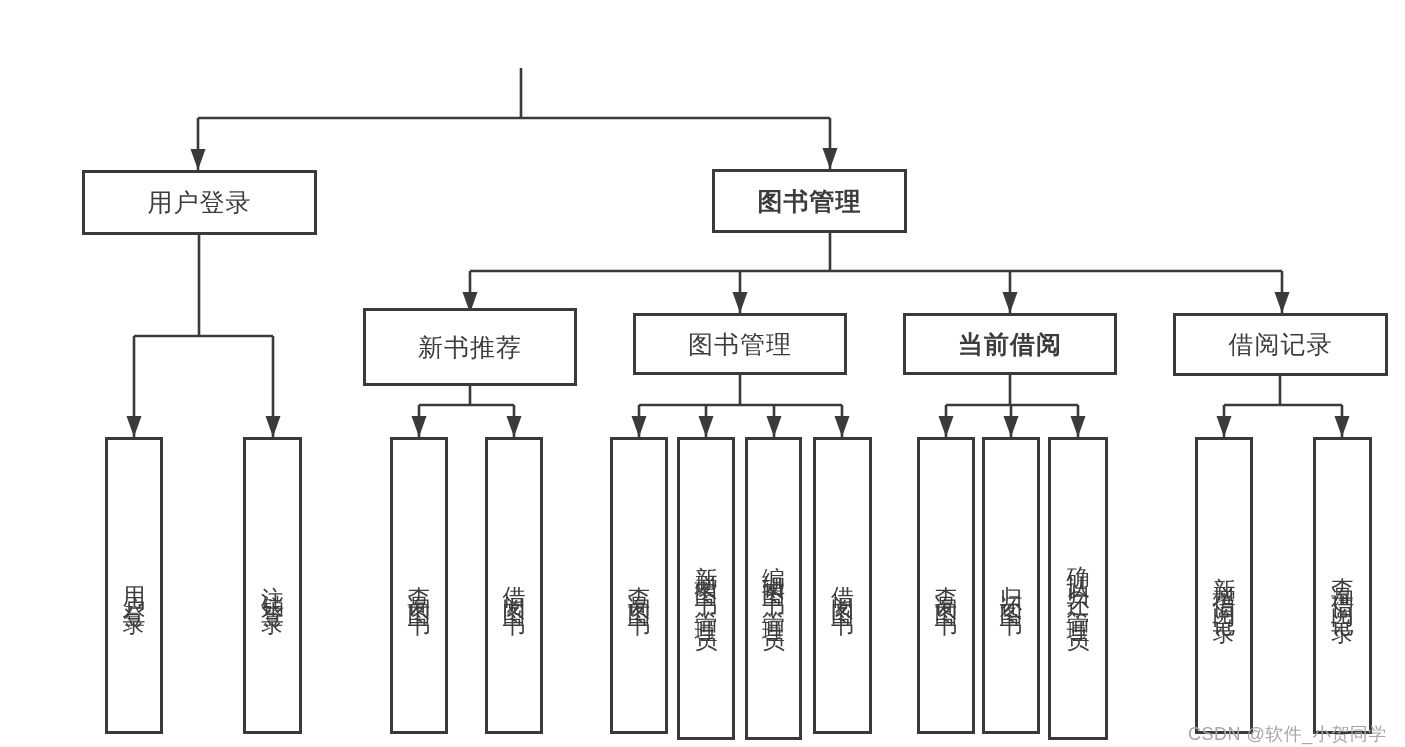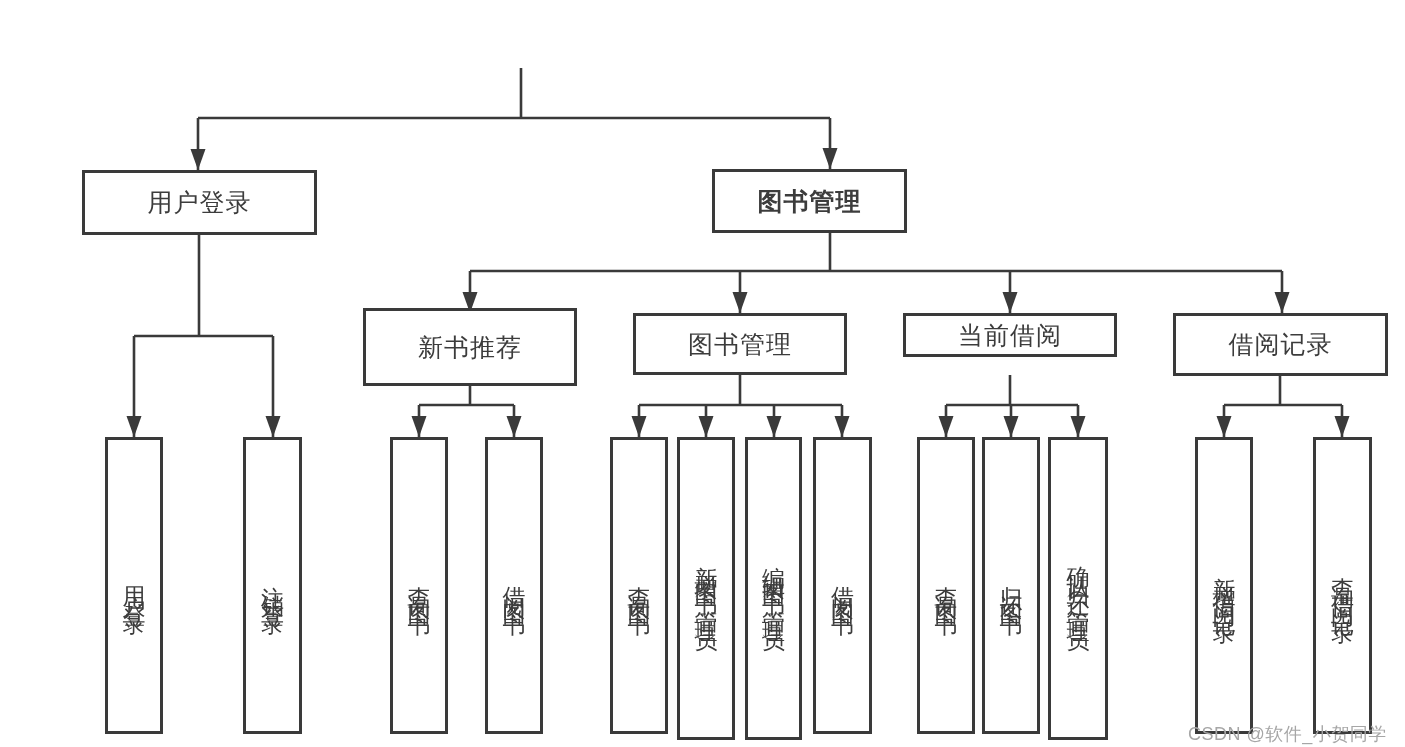--- a/index.html
+++ b/index.html
@@ -103,21 +103,21 @@
   <div class="node hbox" style="left:712px;top:169px;width:195px;height:64px;font-weight:bold;">
     <span>图书管理</span>
   </div>
 
   <div class="node hbox" style="left:363px;top:308px;width:214px;height:78px;">
     <span>新书推荐</span>
   </div>
   <div class="node hbox" style="left:633px;top:313px;width:214px;height:62px;">
     <span>图书管理</span>
   </div>
-  <div class="node hbox" style="left:903px;top:313px;width:214px;height:44px;">
+  <div class="node hbox" style="left:903px;top:313px;width:214px;height:62px;font-weight:bold;">
     <span>当前借阅</span>
   </div>
   <div class="node hbox" style="left:1173px;top:313px;width:215px;height:63px;">
     <span>借阅记录</span>
   </div>
 
   <div class="node vbox" style="left:105px;top:437px;width:58px;height:297px;">
     <span>用户登录</span>
   </div>
   <div class="node vbox" style="left:243px;top:437px;width:59px;height:297px;">

